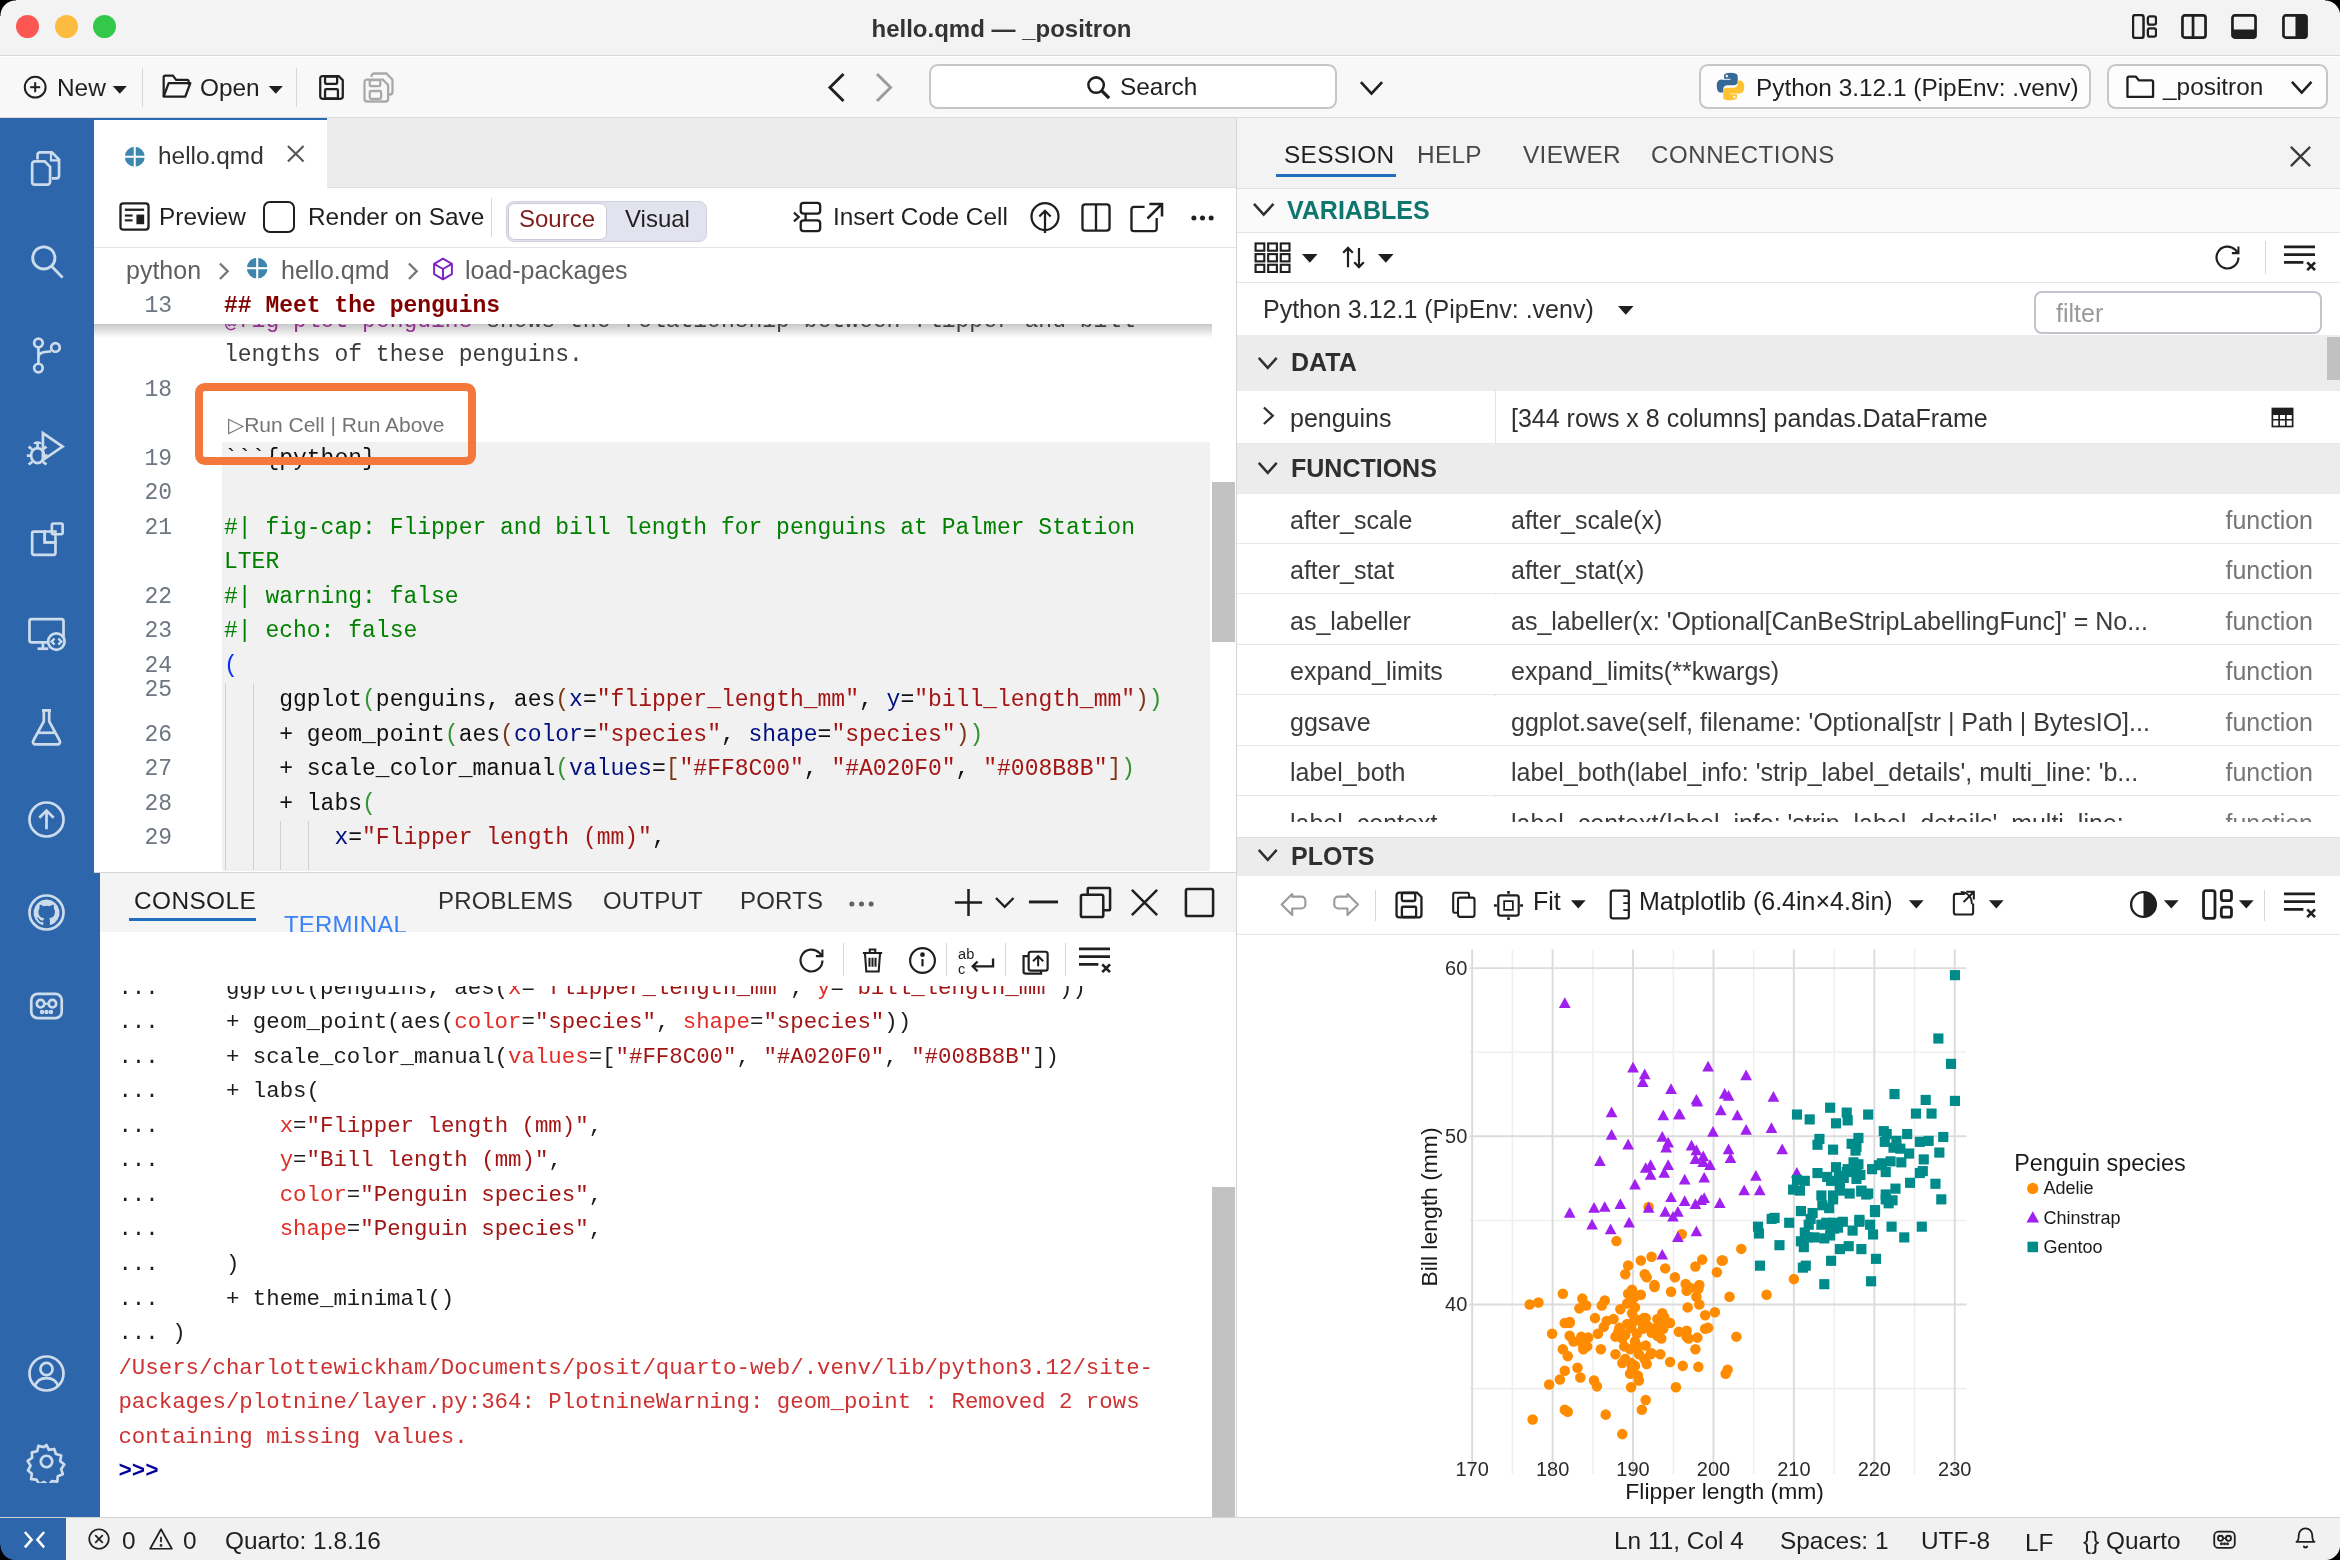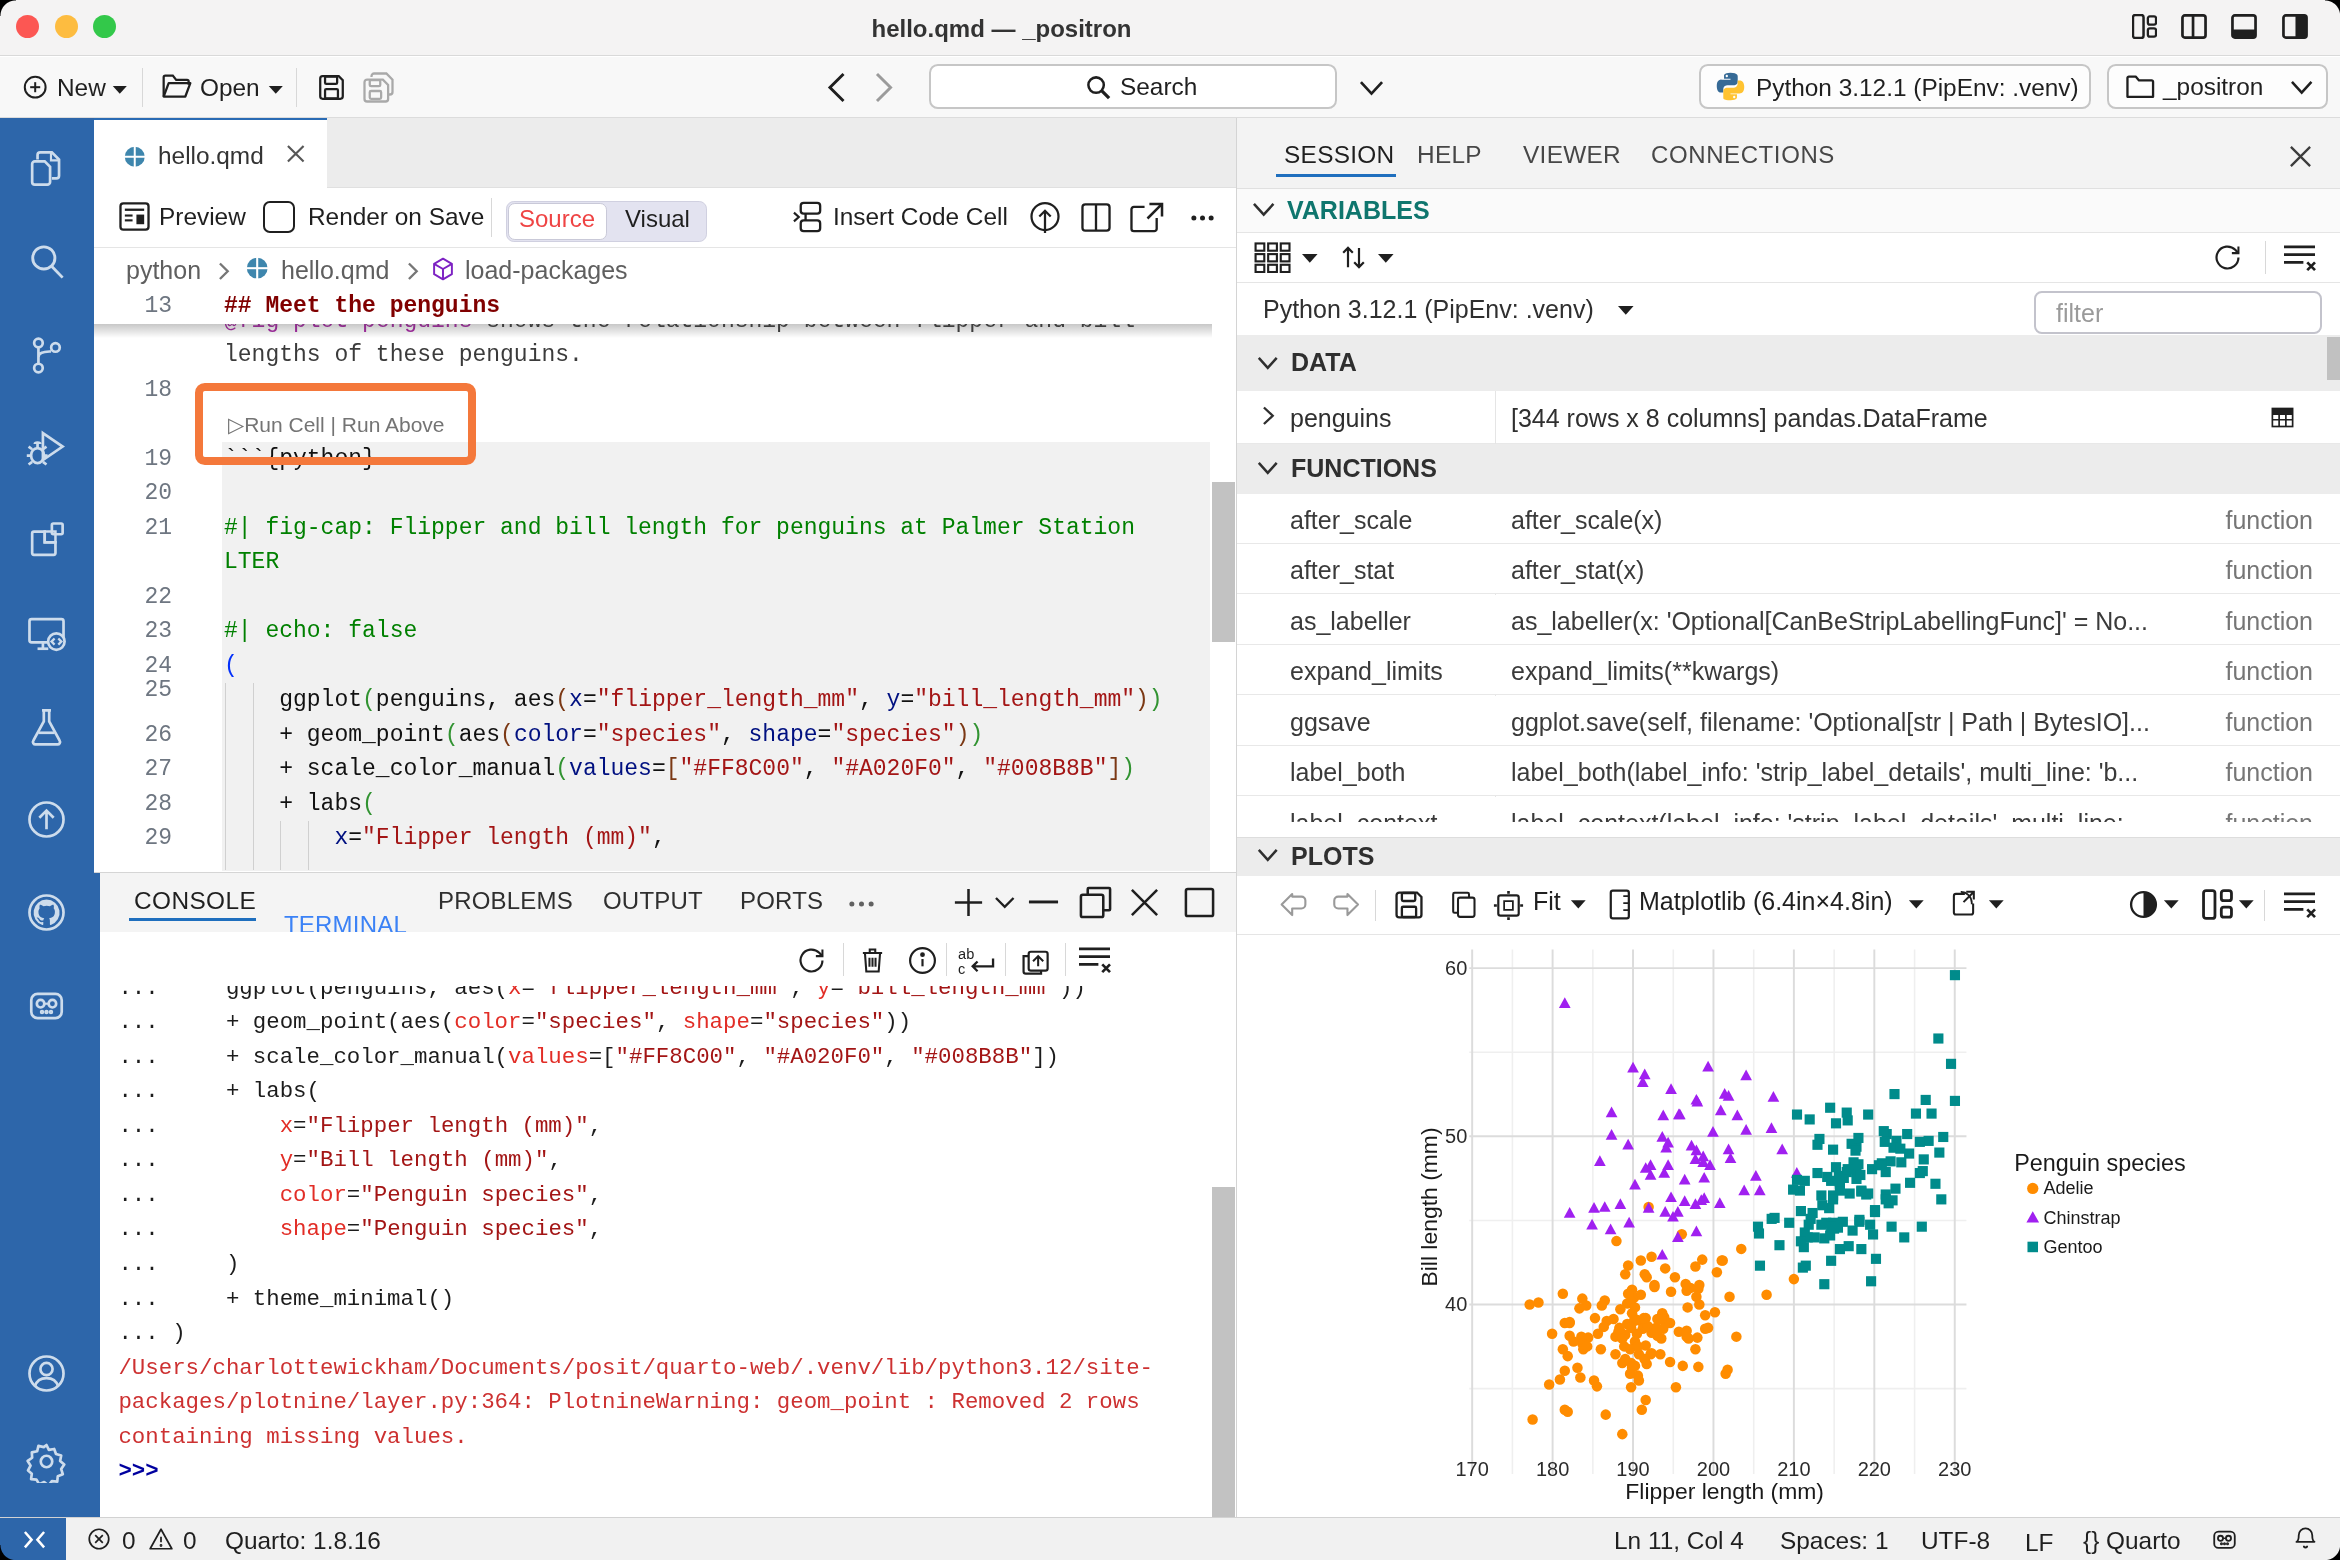--- a/index.html
+++ b/index.html
@@ -258,21 +258,21 @@
     <line x1="6" y1="14" x2="14" y2="14" stroke="#1f1f1f" stroke-width="2.2"></line>
     <line x1="6" y1="19" x2="14" y2="19" stroke="#1f1f1f" stroke-width="2.2"></line>
     <rect x="18" y="13" width="8" height="10" fill="#1f1f1f"></rect>
   </svg>
 <div class="abs tbtext" style="left:159px; top:203px;">Preview</div>
 <rect class="abs" style="left:263px; top:201px; width:32px; height:32px; border:2.5px solid #1f1f1f; border-radius:6.8px;"></rect>
 <div class="abs tbtext" style="left:308px; top:203px;">Render on Save</div>
 <div class="abs sep" style="left:491px; top:198px; height:39px;"></div>
 <div class="abs" style="left:506px; top:201px; width:201px; height:41px; background:#e3e3f0; border:1px solid #d0d0e0; border-radius:7.8px;"></div>
 <div class="abs" style="left:508px; top:203px; width:99px; height:37px; background:#fff; border:1px solid #c9c9d8; border-radius:6.8px;"></div>
-<div class="abs" style="left:519px; top:205px; font-size:24px; color:#ef4444;">Source</div>
+<div class="abs" style="left:519px; top:205px; font-size:24px; color:#7f1d1d;">Source</div>
 <div class="abs" style="left:625px; top:205px; font-size:24px; color:#1f1f1f;">Visual</div>
 <svg class="abs" style="left:792px; top:201px;" width="33" height="33" viewBox="0 0 34 34">
     <g fill="none" stroke="#1f1f1f" stroke-width="2.4">
       <rect x="9" y="2" width="20" height="11" rx="3"></rect>
       <rect x="9" y="20" width="20" height="11" rx="3"></rect>
       <path d="M14 13v7"></path>
       <path d="M2 12l5 4.5L2 21" stroke-width="2.2"></path>
     </g>
   </svg>
 <div class="abs tbtext" style="left:833px; top:203px;">Insert Code Cell</div>
@@ -337,20 +337,21 @@
   <div class="lnum" style="top:84px; line-height:35px;">18</div>
 
   <div class="abs" style="top:118px; left:134px; height:35px; line-height:35px; font-size:21px; color:#747474; font-family:'Liberation Sans',sans-serif;">▷Run Cell | Run Above</div>
   <div class="lnum" style="top:153px; line-height:35px;">19</div>
   <div class="codeline" style="top:153px; left:130px; color:#111;">```{python}</div>
   <div class="lnum" style="top:187px; line-height:35px;">20</div>
   <div class="lnum" style="top:222px; line-height:35px;">21</div>
   <div class="codeline" style="top:222px; left:130px;"><span class="grn">#| fig-cap: Flipper and bill length for penguins at Palmer Station</span></div>
   <div class="codeline" style="top:256px; left:130px;"><span class="grn">LTER</span></div>
   <div class="lnum" style="top:291px; line-height:35px;">22</div>
+  <div class="codeline" style="top:291px; left:130px;"><span class="grn">#| warning: false</span></div>
   <div class="lnum" style="top:325px; line-height:35px;">23</div>
   <div class="codeline" style="top:325px; left:130px;"><span class="grn">#| echo: false</span></div>
   <div class="lnum" style="top:360px; line-height:35px;">24</div>
   <div class="codeline" style="top:360px; left:130px;"><span class="pb">(</span></div>
   <div class="lnum" style="top:384px; line-height:35px;padding-left:7px;">25</div>
   <div class="codeline" style="top:394px; left:130px;">    ggplot<span class="pg">(</span>penguins, aes<span class="pbr">(</span><span class="nav">x</span>=<span class="str">"flipper_length_mm"</span>, <span class="nav">y</span>=<span class="str">"bill_length_mm"</span><span class="pbr">)</span><span class="pg">)</span></div>
   <div class="lnum" style="top:429px; line-height:35px;">26</div>
   <div class="codeline" style="top:429px; left:130px;">    + geom_point<span class="pg">(</span>aes<span class="pbr">(</span><span class="nav">color</span>=<span class="str">"species"</span>, <span class="nav">shape</span>=<span class="str">"species"</span><span class="pbr">)</span><span class="pg">)</span></div>
   <div class="lnum" style="top:463px; line-height:35px;">27</div>
   <div class="codeline" style="top:463px; left:130px;">    + scale_color_manual<span class="pg">(</span><span class="nav">values</span>=<span class="pbr">[</span><span class="str">"#FF8C00"</span>, <span class="str">"#A020F0"</span>, <span class="str">"#008B8B"</span><span class="pbr">]</span><span class="pg">)</span></div>

